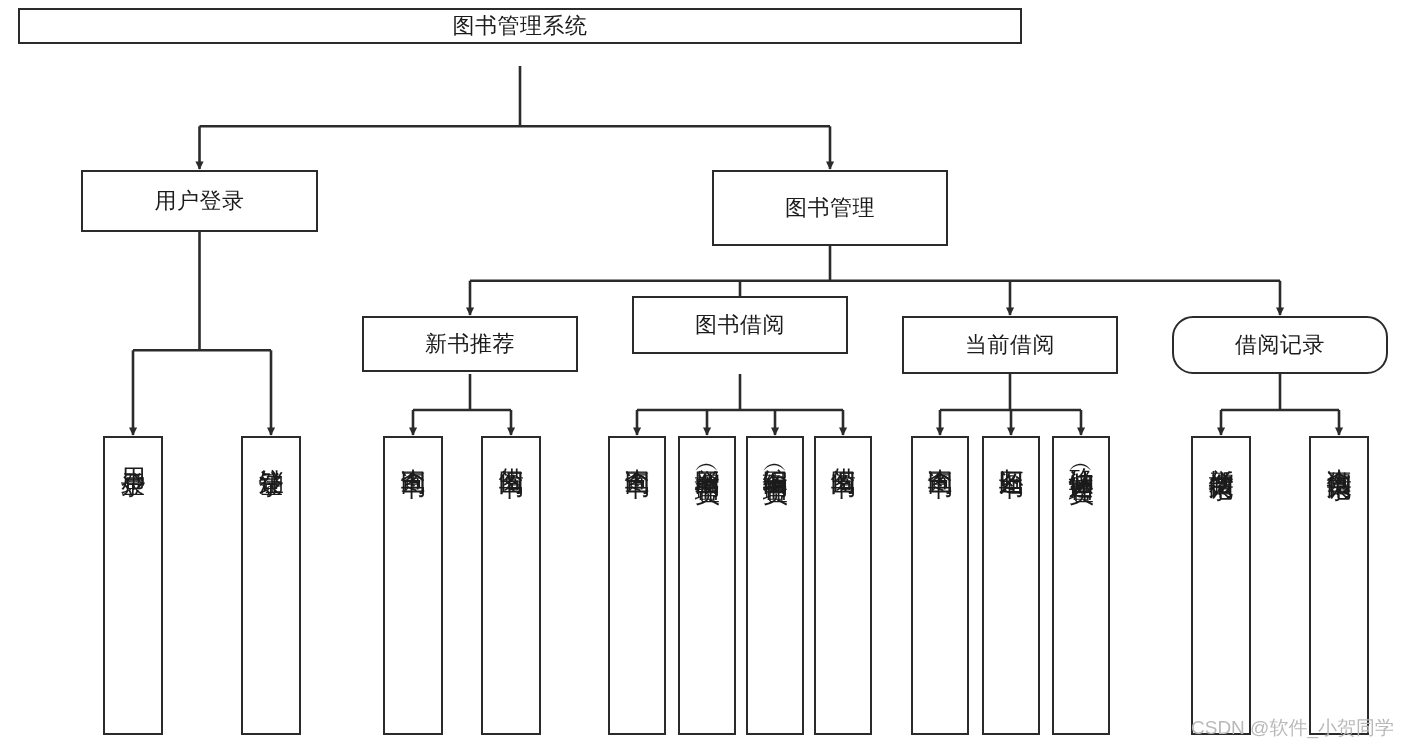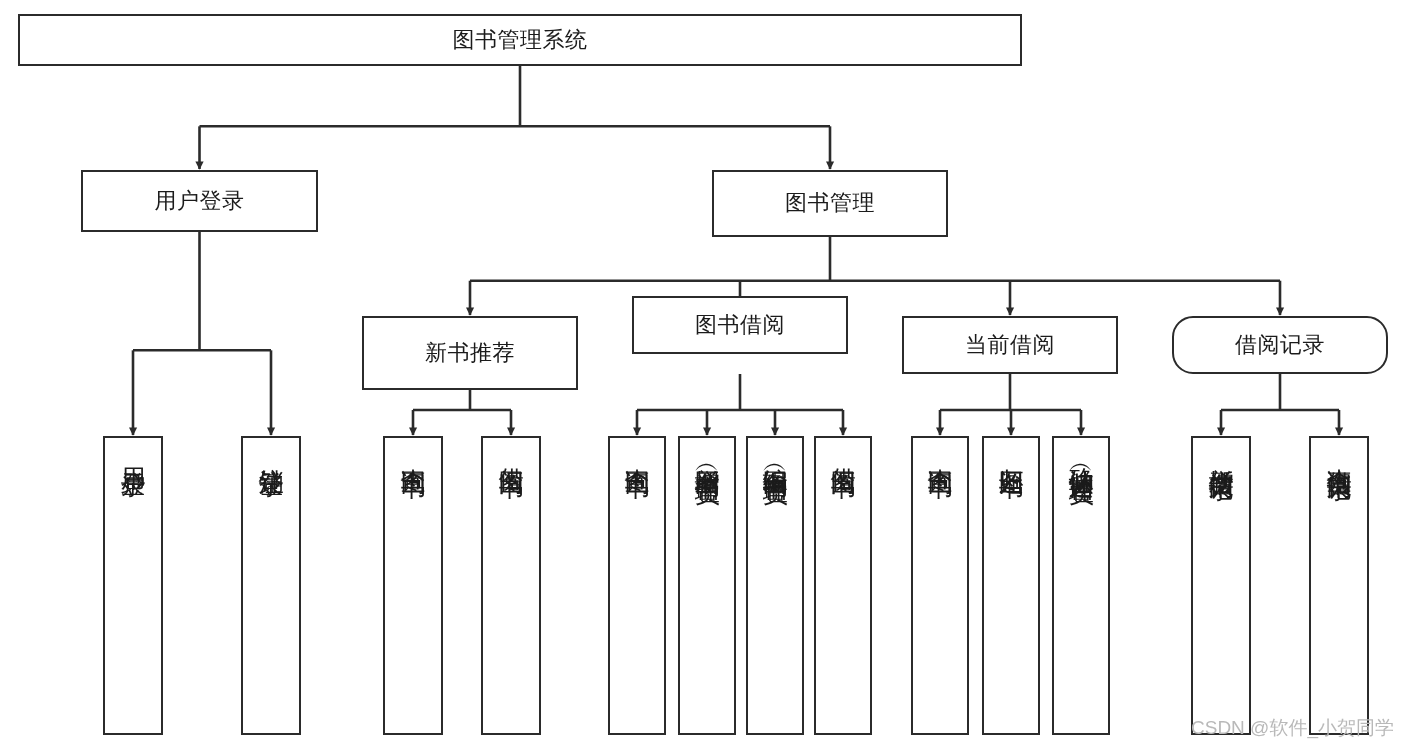--- a/index.html
+++ b/index.html
@@ -110,30 +110,30 @@
         <path d="M 1011 409.96 L 1011 435" marker-end="url(#arrowhead)"></path>
         <path d="M 1081 409.96 L 1081 435" marker-end="url(#arrowhead)"></path>
         <path d="M 1280 374 L 1280 409.96"></path>
         <path d="M 1221 409.96 L 1339 409.96"></path>
         <path d="M 1221 409.96 L 1221 435" marker-end="url(#arrowhead)"></path>
         <path d="M 1339 409.96 L 1339 435" marker-end="url(#arrowhead)"></path>
       </g>
   </svg>
 
   <div id="node-layer">
-      <div class="node horiz root" style="left: 18px; top: 14px; width: 1004px; height: 52px;">
+      <div class="node horiz root" style="left: 18px; top: 8px; width: 1004px; height: 36px;">
         <span class="label">图书管理系统</span>
       </div>
       <div class="node horiz" style="left: 81px; top: 170px; width: 237px; height: 62px;">
         <span class="label">用户登录</span>
       </div>
-      <div class="node horiz" style="left: 712px; top: 170px; width: 236px; height: 67px;">
+      <div class="node horiz" style="left: 712px; top: 170px; width: 236px; height: 76px;">
         <span class="label">图书管理</span>
       </div>
-      <div class="node horiz" style="left: 362px; top: 316px; width: 216px; height: 74px;">
+      <div class="node horiz" style="left: 362px; top: 316px; width: 216px; height: 56px;">
         <span class="label">新书推荐</span>
       </div>
       <div class="node horiz" style="left: 632px; top: 296px; width: 216px; height: 58px;">
         <span class="label">图书借阅</span>
       </div>
       <div class="node horiz" style="left: 902px; top: 316px; width: 216px; height: 58px;">
         <span class="label">当前借阅</span>
       </div>
       <div class="node horiz" style="left: 1172px; top: 316px; width: 216px; height: 58px; border-radius: 21px;">
         <span class="label">借阅记录</span>

